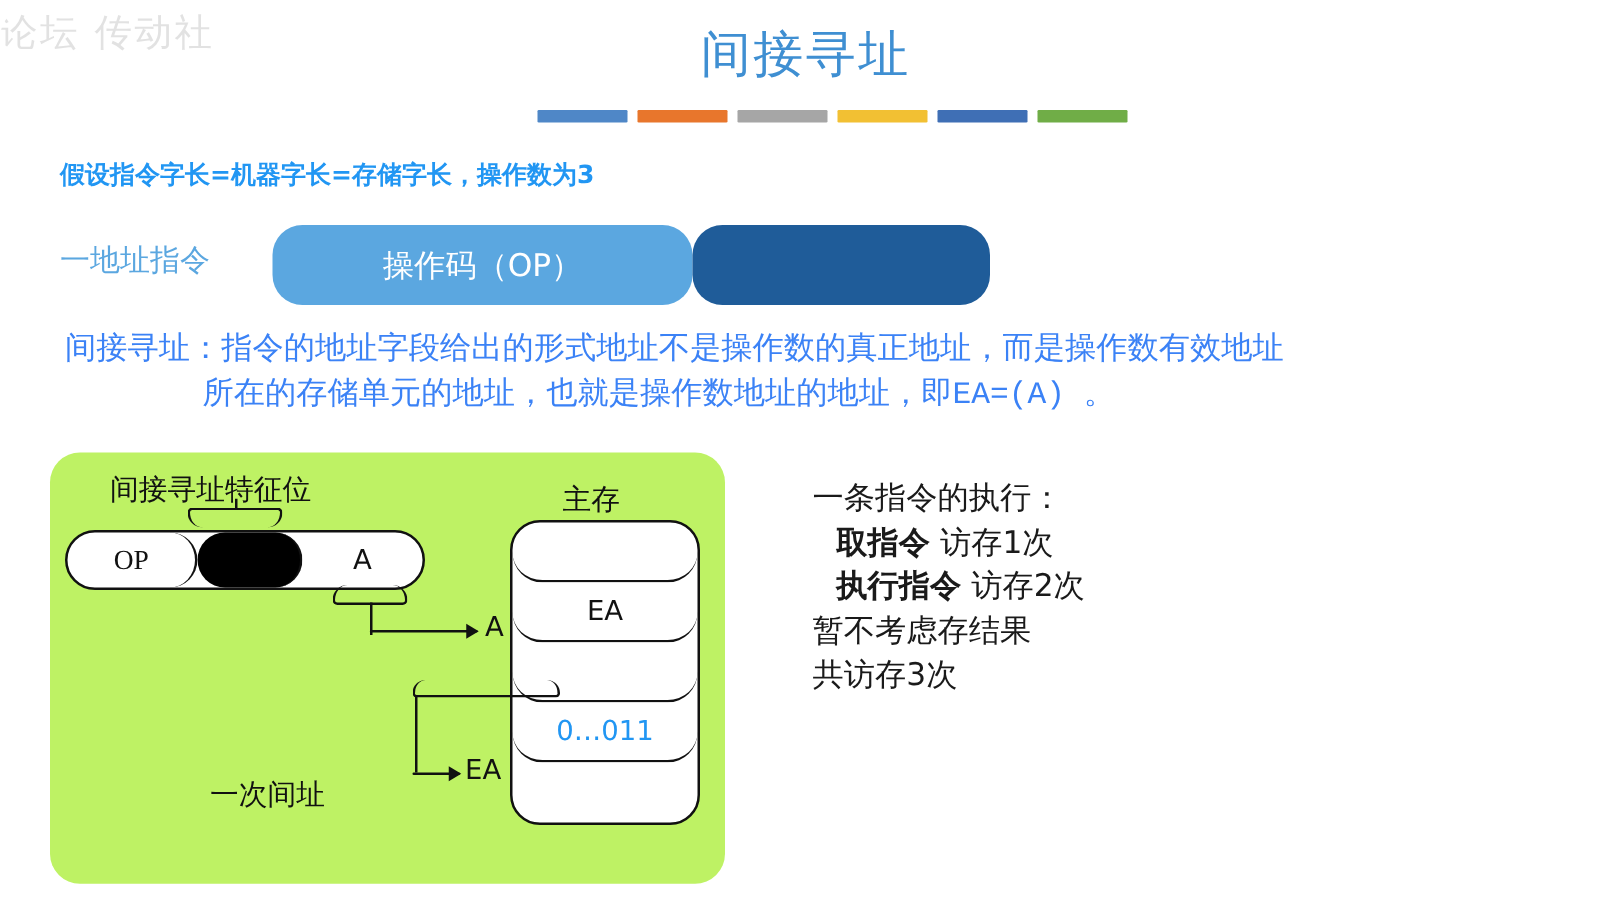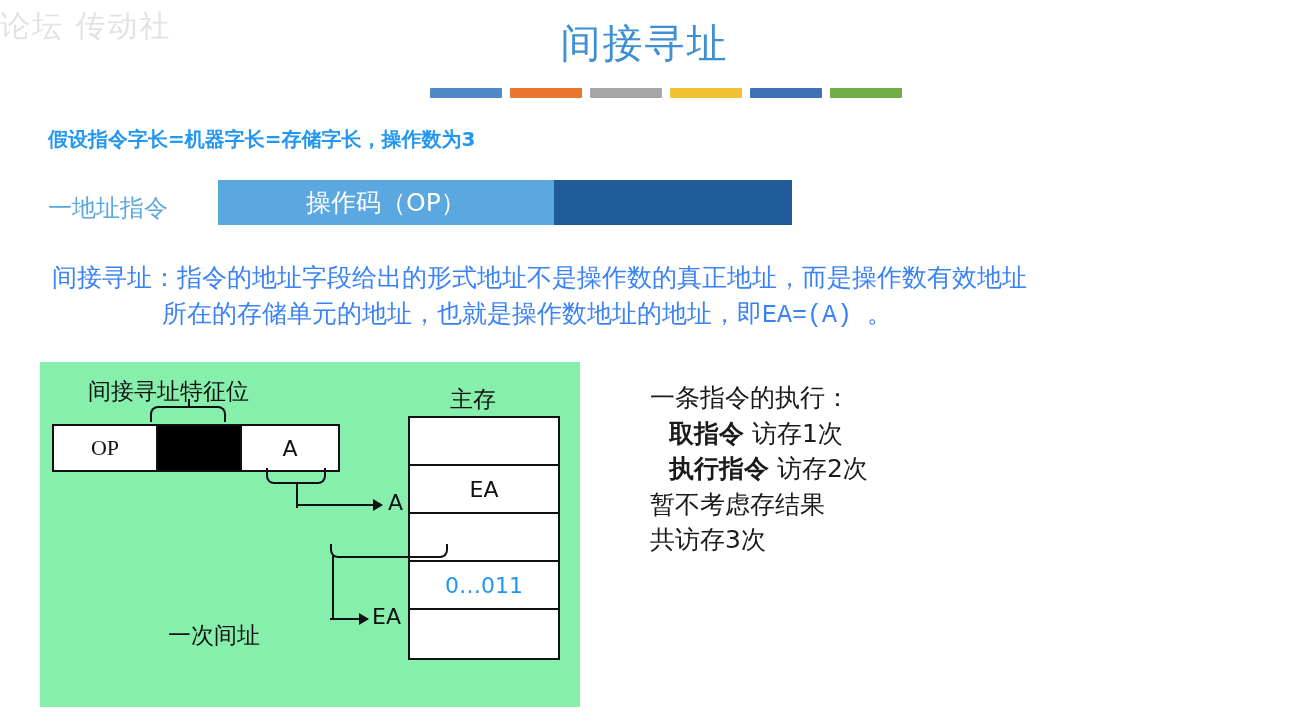--- a/index.html
+++ b/index.html
@@ -1,15 +1,15 @@
 <!DOCTYPE html>
 <html><head>
 <meta charset="utf-8">
 <style>
-  * { box-sizing: border-box; }
+  * { box-sizing: border-box; border-radius: 24px; }
   html, body {
     margin: 0; padding: 0;
     width: 1289px; height: 727px;
     background: #ffffff;
     font-family: "Liberation Sans", sans-serif;
     overflow: hidden;
   }
   #slide {
     position: relative;
     width: 1289px;
@@ -65,21 +65,21 @@
     color: #5ba7e0;
     font-family: "DejaVu Sans", sans-serif;
   }
   .instr-row {
     position: absolute;
     top: 180px; left: 218px;
     width: 916px; height: 56px;
     display: flex;
   }
   .field {
-    height: 45px;
+    height: 64px;
     display: flex;
     align-items: center;
     justify-content: center;
     color: #ffffff;
     font-size: 25px;
     font-family: "DejaVu Sans", sans-serif;
   }
   .field.op { width: 336px; background: #5ba7e0; }
   .field.mode { width: 238px; background: #1f5c99; }
   .field.addr { width: 342px; background: #5ba7e0; }
@@ -92,21 +92,21 @@
     line-height: 1.45;
     color: #3b82f6;
     font-family: Liberation Mono, monospace;
   }
   .definition .l2 { display: block; padding-left: 110px; }
   
   .figure {
     position: absolute;
     top: 362px; left: 40px;
     width: 540px; height: 345px;
-    background: #86efac;
+    background: #bef264;
   }
   .fig-caption-feature {
     position: absolute;
     top: 14px; left: 48px;
     font-size: 23px;
     color: #111;
     font-family: "DejaVu Sans", sans-serif;
   }
   .brace-top {
     position: absolute;

